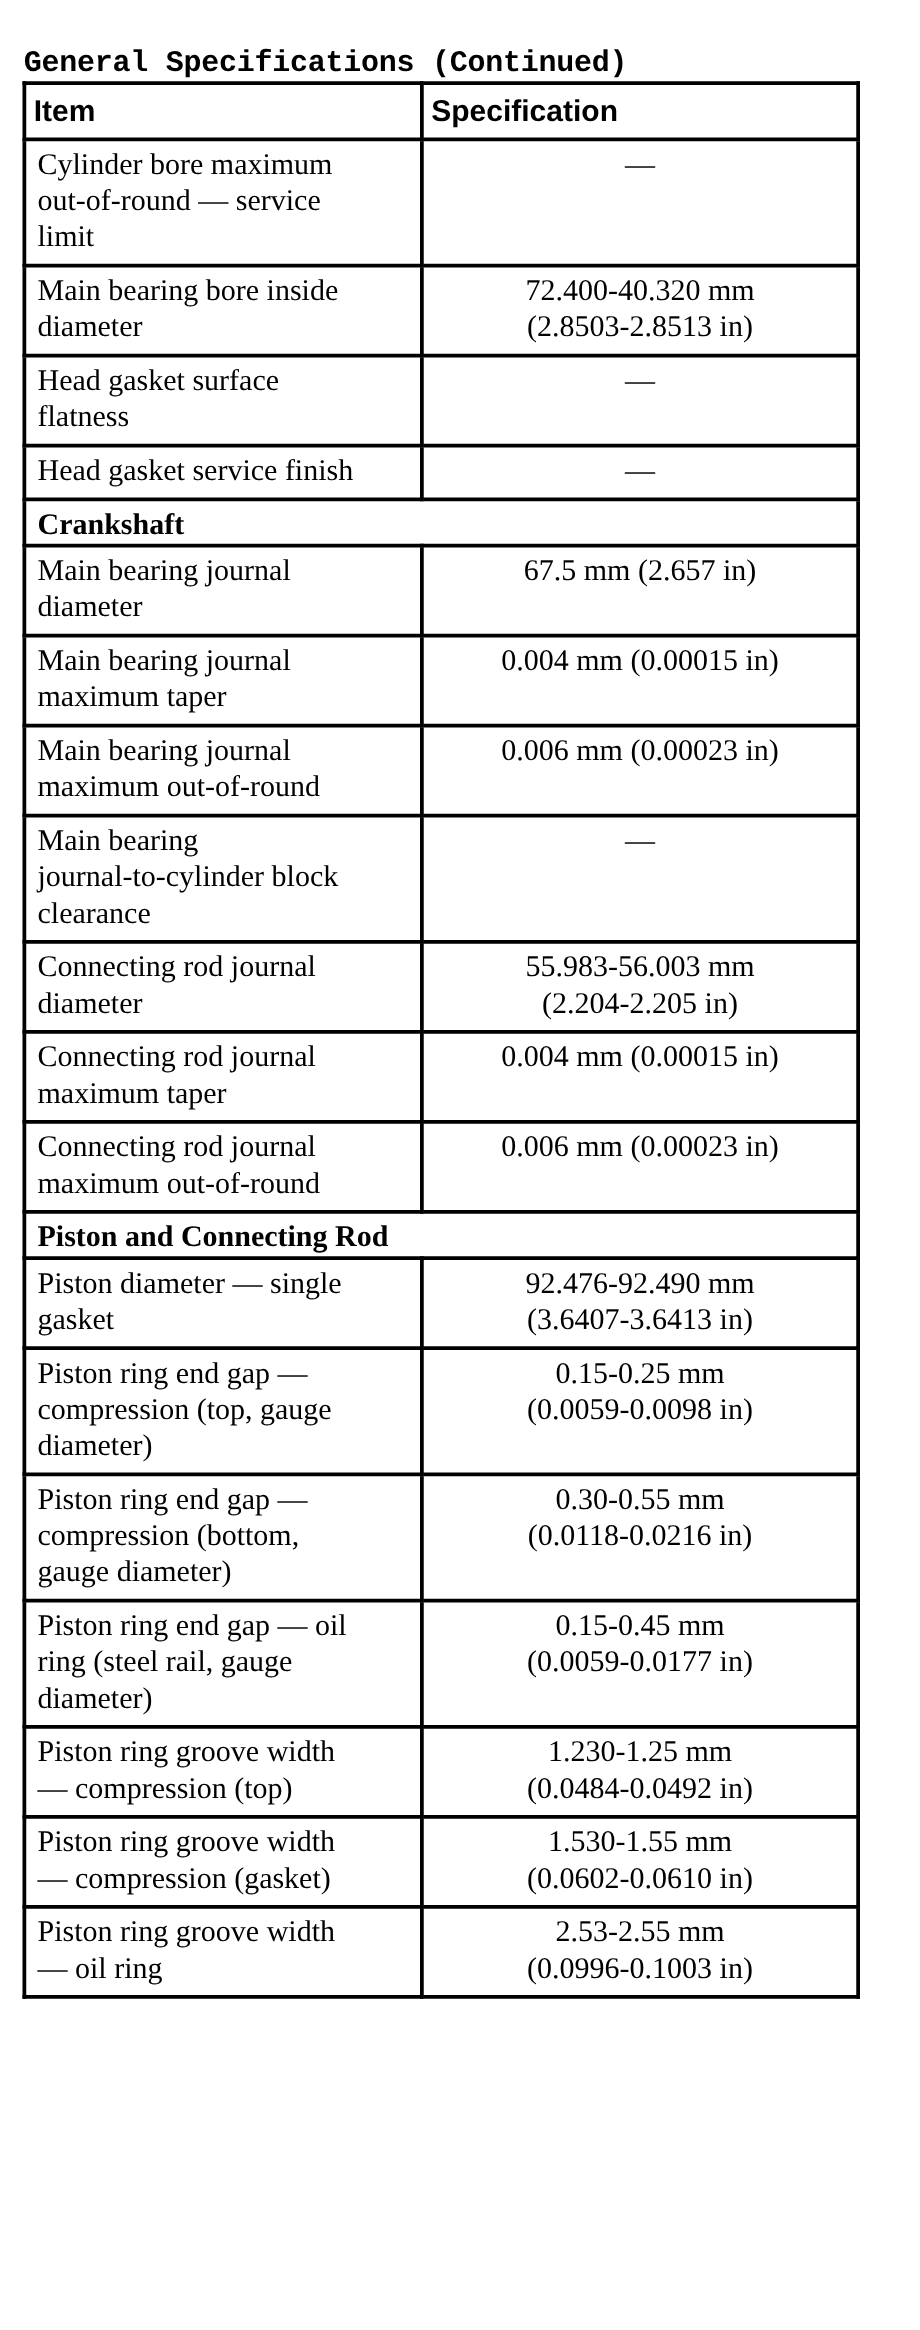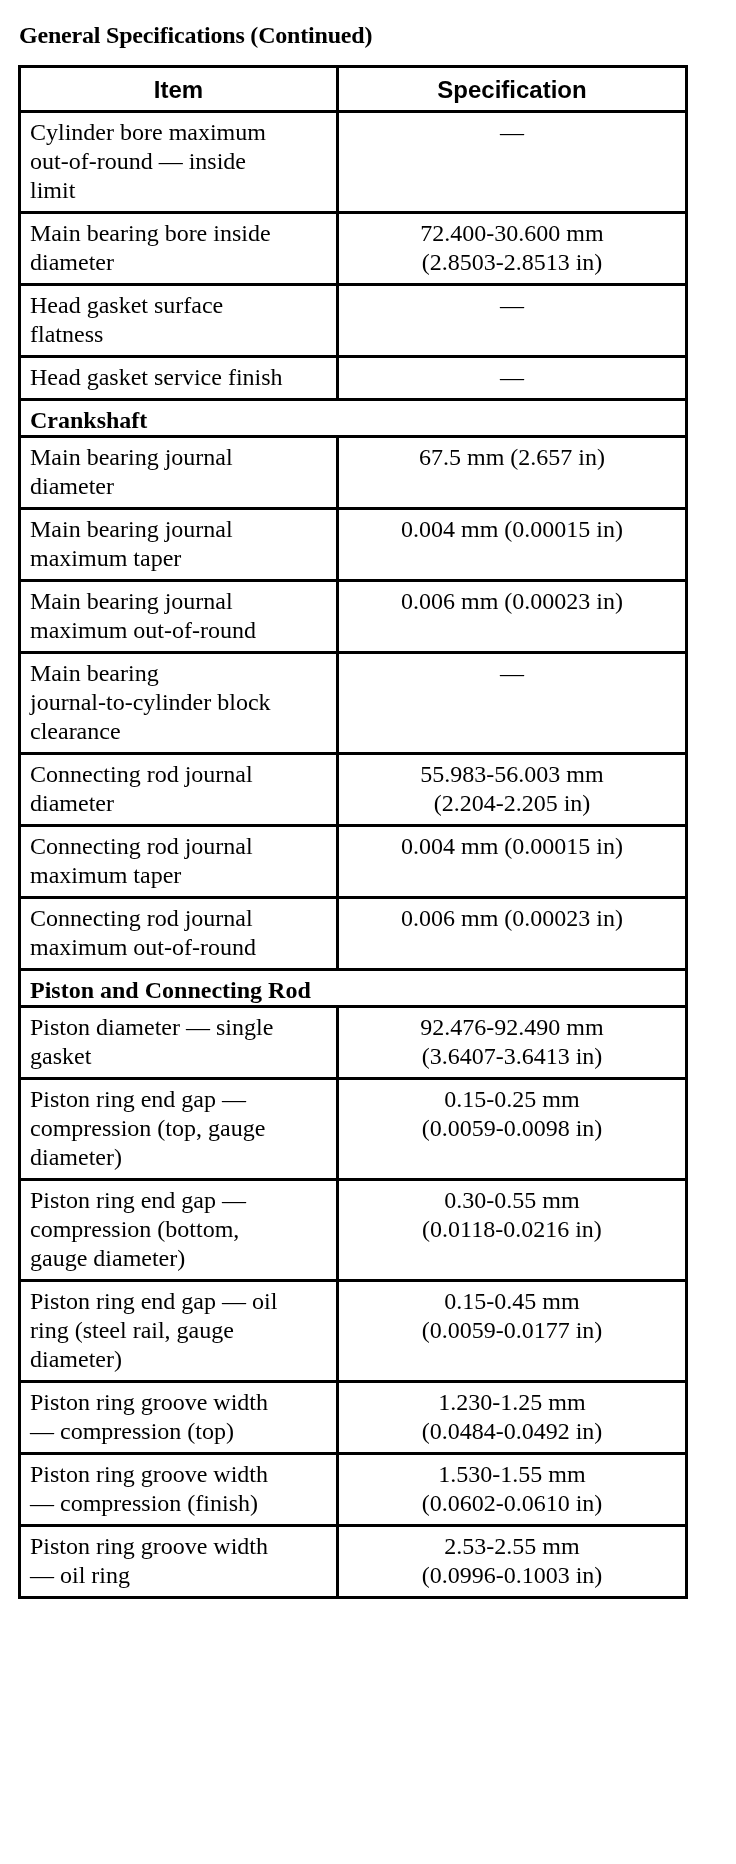--- a/index.html
+++ b/index.html
@@ -1,32 +1,32 @@
 <!DOCTYPE html>
 <html><head>
 <meta charset="utf-8">
 <style>
   html, body { margin: 0; padding: 0; background: #ffffff; }
   body { width: 736px; height: 1864px; position: relative; overflow: hidden; color: #000; }
   .title {
-    position: absolute; left: 19px; top: 22px;
-    font-family: Liberation Serif, serif; font-weight: bold; font-size: 24px;
+    position: absolute; left: 19px; top: 38px;
+    font-family: Liberation Mono, monospace; font-weight: bold; font-size: 24px;
     letter-spacing: -0.2px;
   }
   table.spec {
     position: absolute; left: 18px; top: 65px; width: 667px;
     border-collapse: collapse; table-layout: fixed;
     font-family: "Liberation Serif", serif; font-size: 24px; line-height: 29px;
   }
   table.spec col.c1 { width: 318px; }
   table.spec col.c2 { width: 349px; }
   table.spec th, table.spec td { border: 3px solid #000; vertical-align: top; }
   table.spec th {
     font-family: "Liberation Sans", sans-serif; font-weight: bold; font-size: 24px;
-    text-align: center; height: 38px; padding: 2px 6px; vertical-align: middle;
+    text-align: left; height: 38px; padding: 2px 6px; vertical-align: middle;
   }
   table.spec td { padding: 5px 4px 6px 9px; }
   table.spec td.spec-val { text-align: center; padding-left: 4px; padding-right: 4px; }
   table.spec td.section {
     font-weight: bold; padding: 5px 8px 0 9px;
   }
   table.spec td .line { display: block; }
 </style>
 </head>
 <body>
@@ -41,34 +41,34 @@
   <thead>
     <tr>
       <th>Item</th>
       <th>Specification</th>
     </tr>
   </thead>
   <tbody id="spec-body">
       <tr>
         <td class="item">
           <span class="line">Cylinder bore maximum</span>
-          <span class="line">out-of-round — inside</span>
+          <span class="line">out-of-round — service</span>
           <span class="line">limit</span>
         </td>
         <td class="spec-val">
           <span class="line">—</span>
         </td>
       </tr>
       <tr>
         <td class="item">
           <span class="line">Main bearing bore inside</span>
           <span class="line">diameter</span>
         </td>
         <td class="spec-val">
-          <span class="line">72.400-30.600 mm</span>
+          <span class="line">72.400-40.320 mm</span>
           <span class="line">(2.8503-2.8513 in)</span>
         </td>
       </tr>
       <tr>
         <td class="item">
           <span class="line">Head gasket surface</span>
           <span class="line">flatness</span>
         </td>
         <td class="spec-val">
           <span class="line">—</span>
@@ -202,21 +202,21 @@
           <span class="line">— compression (top)</span>
         </td>
         <td class="spec-val">
           <span class="line">1.230-1.25 mm</span>
           <span class="line">(0.0484-0.0492 in)</span>
         </td>
       </tr>
       <tr>
         <td class="item">
           <span class="line">Piston ring groove width</span>
-          <span class="line">— compression (finish)</span>
+          <span class="line">— compression (gasket)</span>
         </td>
         <td class="spec-val">
           <span class="line">1.530-1.55 mm</span>
           <span class="line">(0.0602-0.0610 in)</span>
         </td>
       </tr>
       <tr>
         <td class="item">
           <span class="line">Piston ring groove width</span>
           <span class="line">— oil ring</span>

